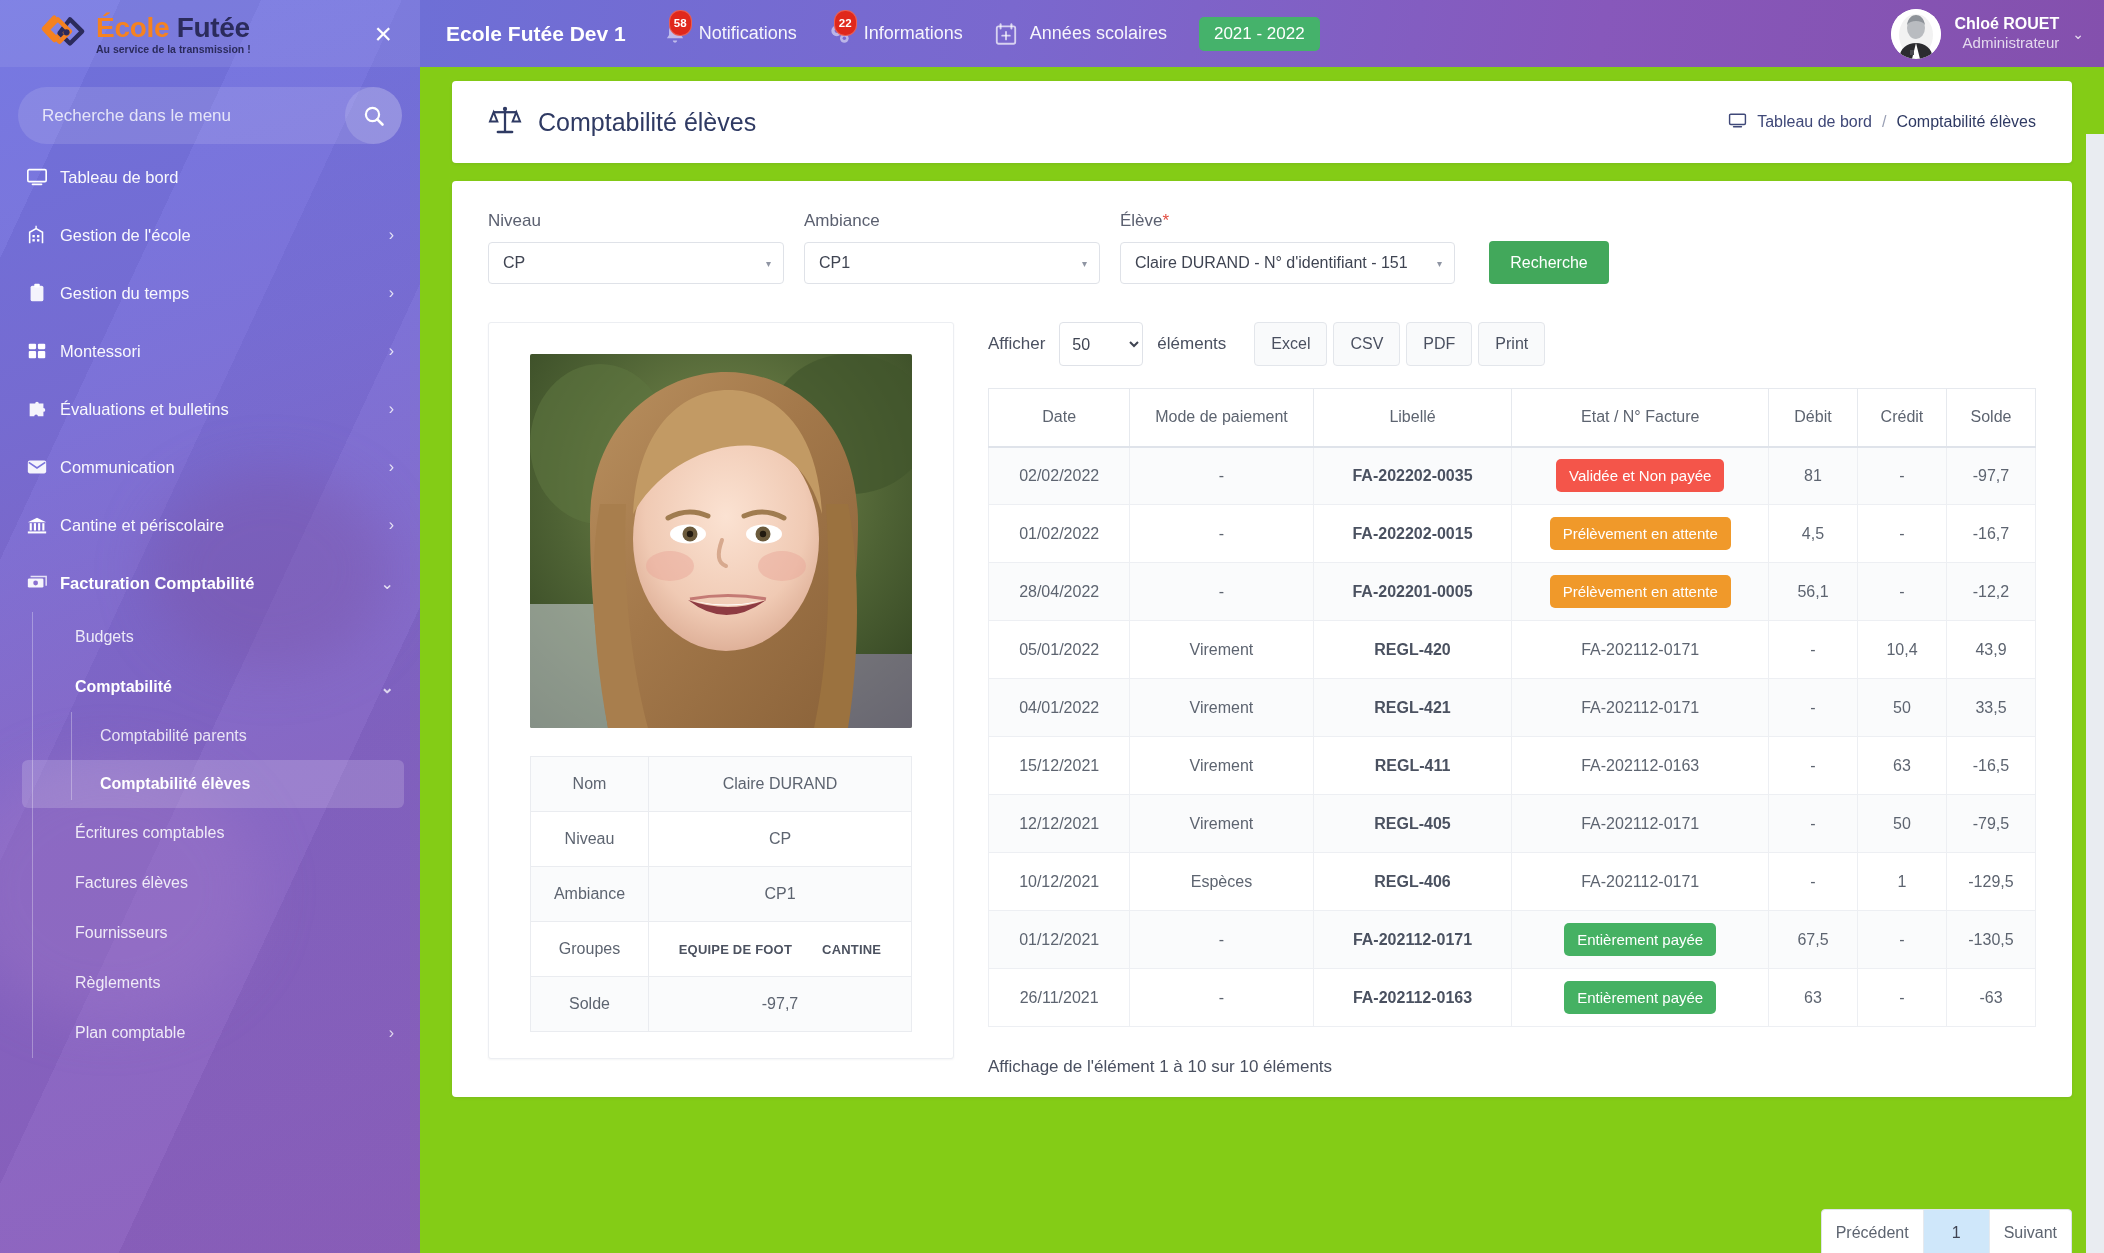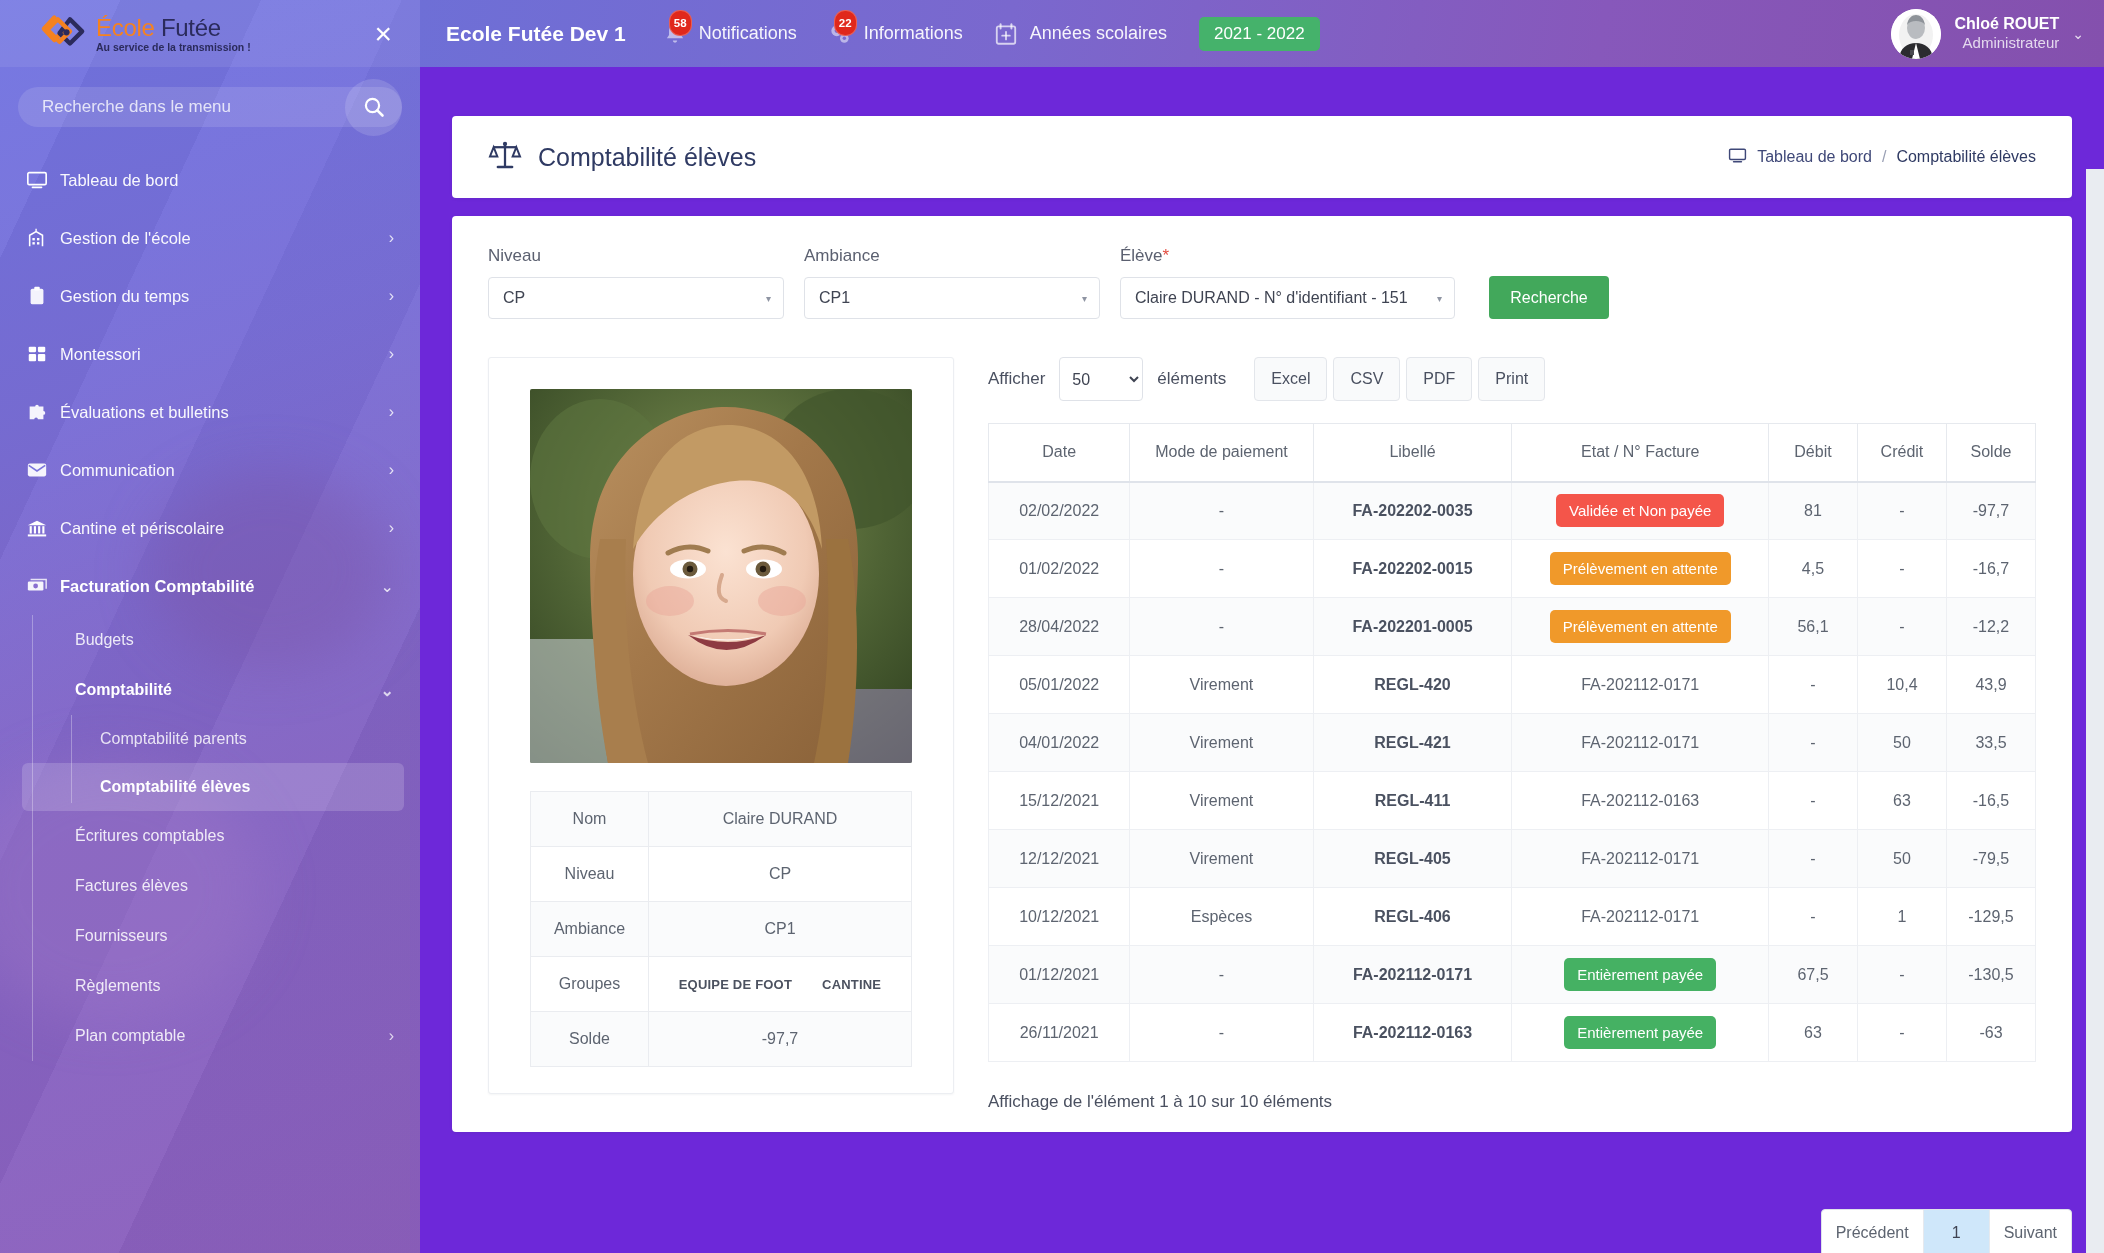--- a/index.html
+++ b/index.html
@@ -42,36 +42,36 @@
 
   #brand {
     position: relative; z-index: 3;
     height: 67px;
     background: rgba(255,255,255,0.08);
     display: flex; align-items: center; gap: 10px;
     padding: 0 24px 0 40px;
   }
   .logo-mark { width: 46px; height: 40px; flex: 0 0 46px; }
   .logo-words { line-height: 1; padding-top: 2px; }
-  .logo-top { font-size: 24px; font-weight: 400; letter-spacing: -.3px; }
+  .logo-top { font-size: 28px; font-weight: 700; letter-spacing: -.3px; }
   .logo-top .ecole { color: #f58220; }
   .logo-top .futee { color: #2b2b5c; }
   .logo-sub { font-size: 10.5px; color: #2b2b5c; font-weight: 600; margin-top: 2px; }
   #sidebar-close {
     margin-left: auto; color: #fff; font-size: 30px; font-weight: 300;
     line-height: 1; cursor: pointer; user-select: none; padding: 0 4px;
   }
 
   #menu-search-wrap {
     position: relative; z-index: 3;
-    margin: 20px 18px 20px 18px;
-    height: 40px;
+    margin: 20px 18px 0 18px;
+    height: 57px;
     background: rgba(255,255,255,0.12);
     border-radius: 30px;
-    display: flex; align-items: center;
+    display: flex; align-items: flex-start;
   }
   #menu-search {
     flex: 1; height: 100%; background: transparent; border: 0; outline: none;
     color: #fff; font-size: 17px; padding: 0 0 0 24px;
     font-family: "Liberation Sans", sans-serif;
   }
   #menu-search::placeholder { color: rgba(255,255,255,0.78); }
   #menu-search-btn {
     width: 57px; height: 57px; flex: 0 0 57px; border-radius: 50%;
     background: rgba(255,255,255,0.14);
@@ -112,21 +112,21 @@
     display: flex; align-items: center; height: 48px;
     margin: 0 16px 0 22px; padding-left: 78px; border-radius: 6px;
     font-size: 16px; color: rgba(255,255,255,0.82); cursor: pointer;
   }
   .subsub-item.active {
     background: rgba(255,255,255,0.17);
     color: #fff; font-weight: 700;
   }
 
   
-  #right { flex: 1; display: flex; flex-direction: column; min-width: 0; background: #6d28d9; gap: 35px; }
+  #right { flex: 1; display: flex; flex-direction: column; min-width: 0; background: #84cc16; }
 
   
   #topbar {
     height: 67px; flex: 0 0 67px;
     background: linear-gradient(100deg, #6e6fd6 0%, #7a68ce 35%, #8758bb 70%, #8450ad 100%);
     display: flex; align-items: center; padding: 0 0 0 26px; color: #fff;
     position: relative; z-index: 5;
   }
   #tenant-name { font-size: 21px; font-weight: 700; margin-right: 34px; white-space: nowrap; }
   .top-link {

